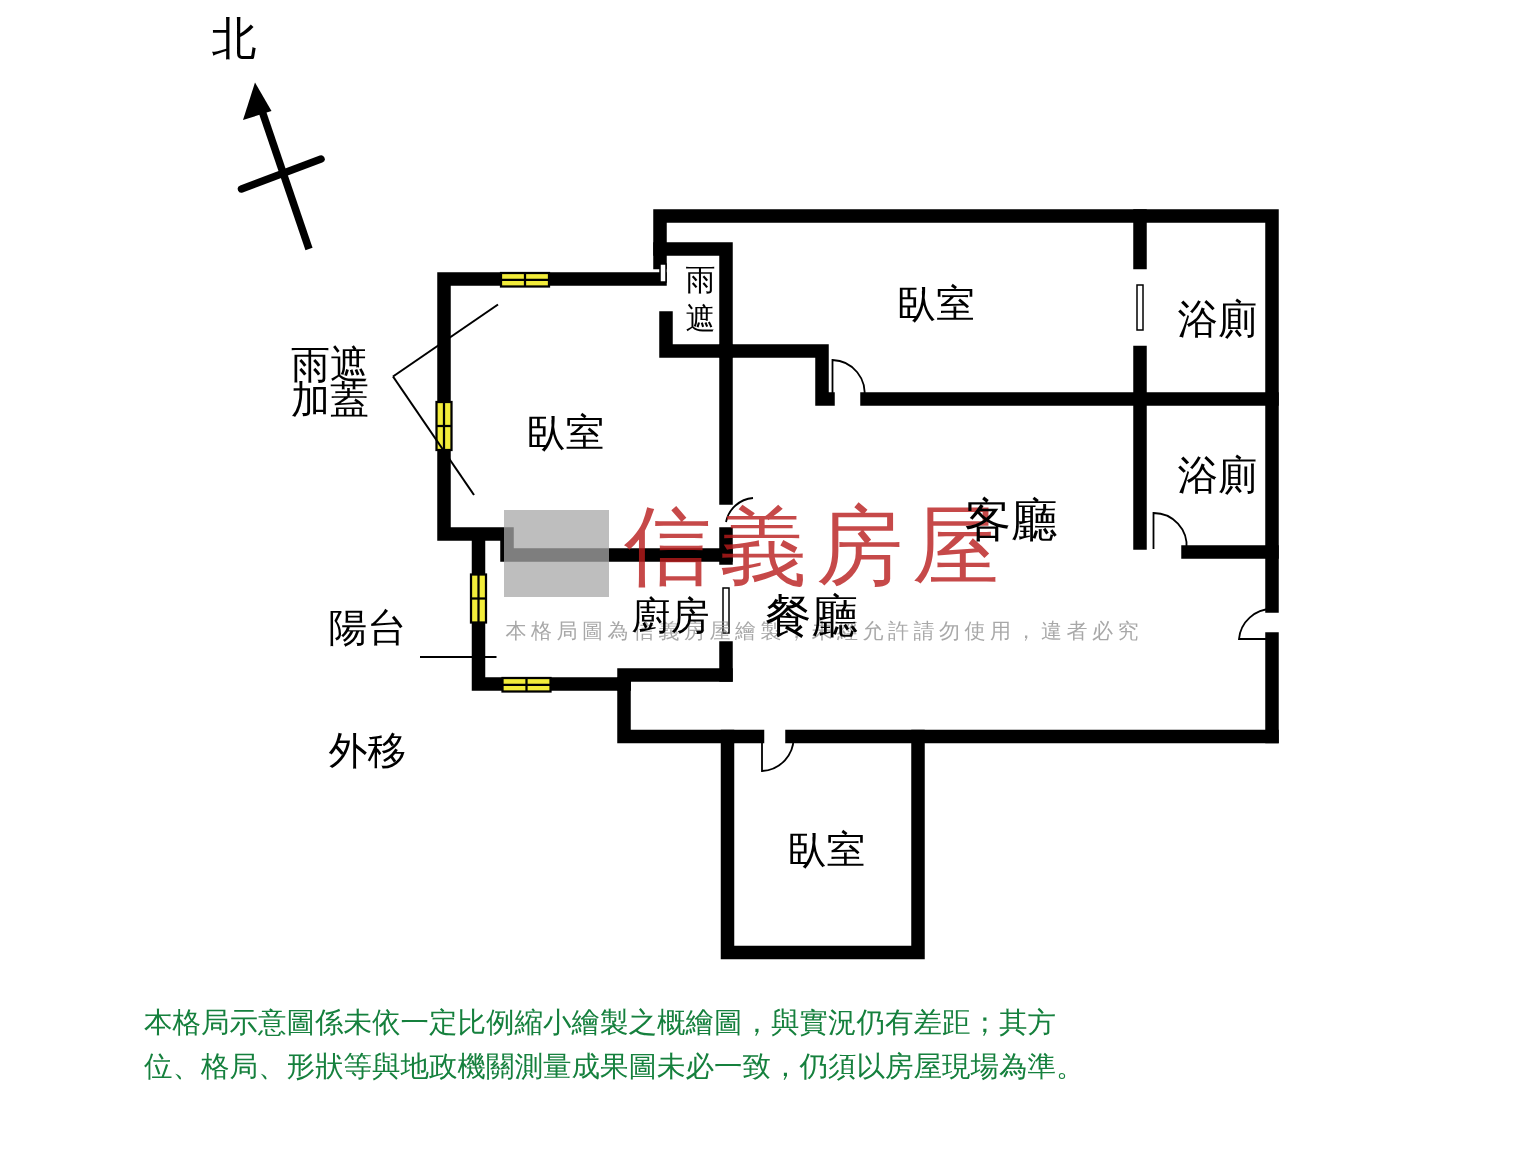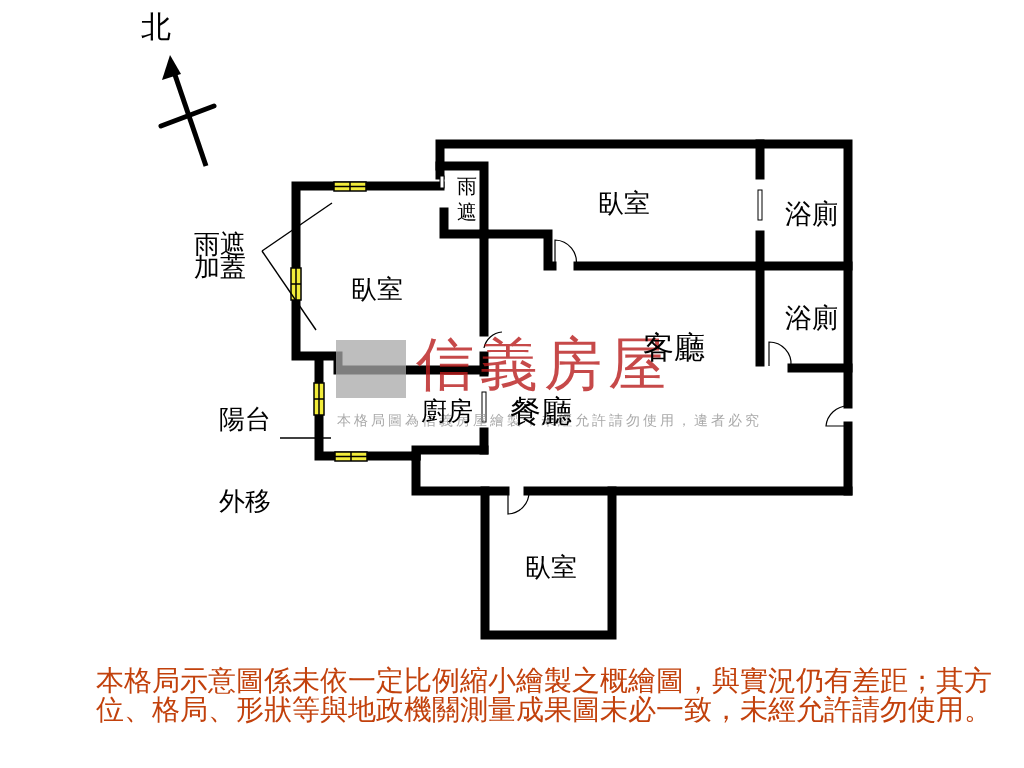--- a/index.html
+++ b/index.html
@@ -11,21 +11,21 @@
   .room-sm { font-size:27px; }
   .room-lg { font-size:31px; }
   .vlbl { font-size:20px; writing-mode:horizontal-tb; }
   .wm-big { position:absolute; left:336px; top:336px; color:#b91c1c; opacity:0.8;
             font-family: Liberation Serif, serif; font-size:58px; letter-spacing:6px;
             line-height:1; }
   .wm-logo { position:absolute; left:336px; top:340px; width:70px; height:58px; background:#a8a8a8; opacity:0.75; }
   .wm-small { position:absolute; left:337px; top:412px; color:#9a9a9a; opacity:0.85;
               font-family: "DejaVu Sans", "Liberation Sans", sans-serif; font-size:14px; letter-spacing:3px; }
   .disclaimer { position:absolute; left:96px; top:668px; width:840px;
-                font-family: Liberation Mono, monospace; font-size:28px; line-height:29px; color:#c2410c; }
+                font-family: Liberation Sans, sans-serif; font-size:19px; line-height:29px; color:#15803d; }
   .disclaimer div { white-space:nowrap; }
 </style>
 </head>
 <body>
 
 <svg id="plan" viewBox="0 0 1024 768" xmlns="http://www.w3.org/2000/svg">
 
   <g>
     <line x1="206" y1="166" x2="174" y2="72" stroke="#000" stroke-width="5"></line>
     <polygon points="170,55 162,80 181,74" fill="#000"></polygon>
@@ -110,14 +110,14 @@
 <div class="lbl vlbl" style="left:457px;top:176px;">雨</div>
 <div class="lbl vlbl" style="left:457px;top:202px;">遮</div>
 
 <div class="lbl room" style="left:194px;top:231px;">雨遮</div>
 <div class="lbl room" style="left:194px;top:254px;">加蓋</div>
 <div class="lbl room" style="left:219px;top:406px;">陽台</div>
 <div class="lbl room" style="left:219px;top:444px;margin-top:44px;">外移</div>
 
 <div class="disclaimer">
   <div>本格局示意圖係未依一定比例縮小繪製之概繪圖，與實況仍有差距；其方</div>
-  <div>位、格局、形狀等與地政機關測量成果圖未必一致，未經允許請勿使用。</div>
+  <div>位、格局、形狀等與地政機關測量成果圖未必一致，仍須以房屋現場為準。</div>
 </div>
 
 </body></html>

